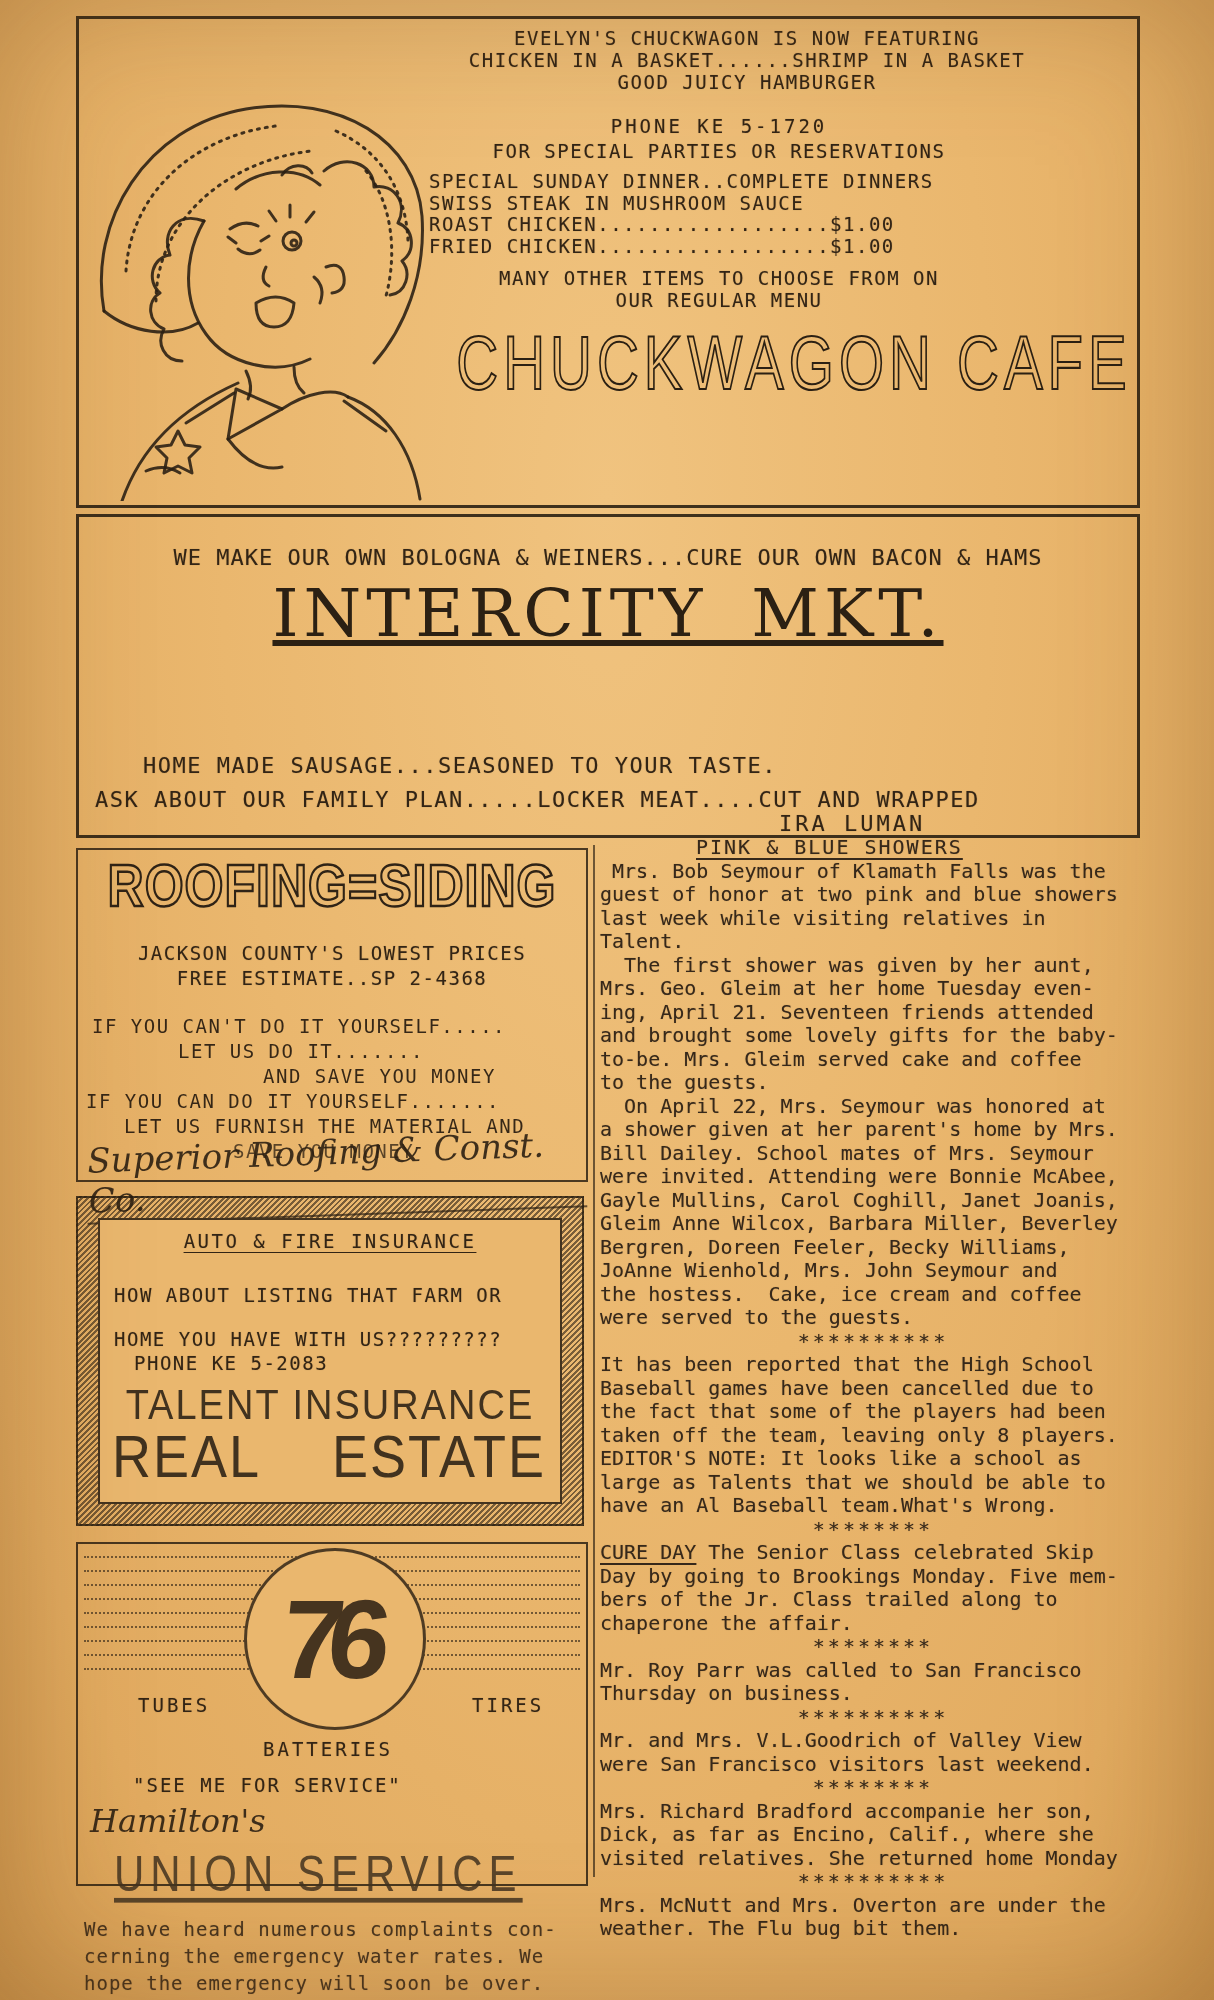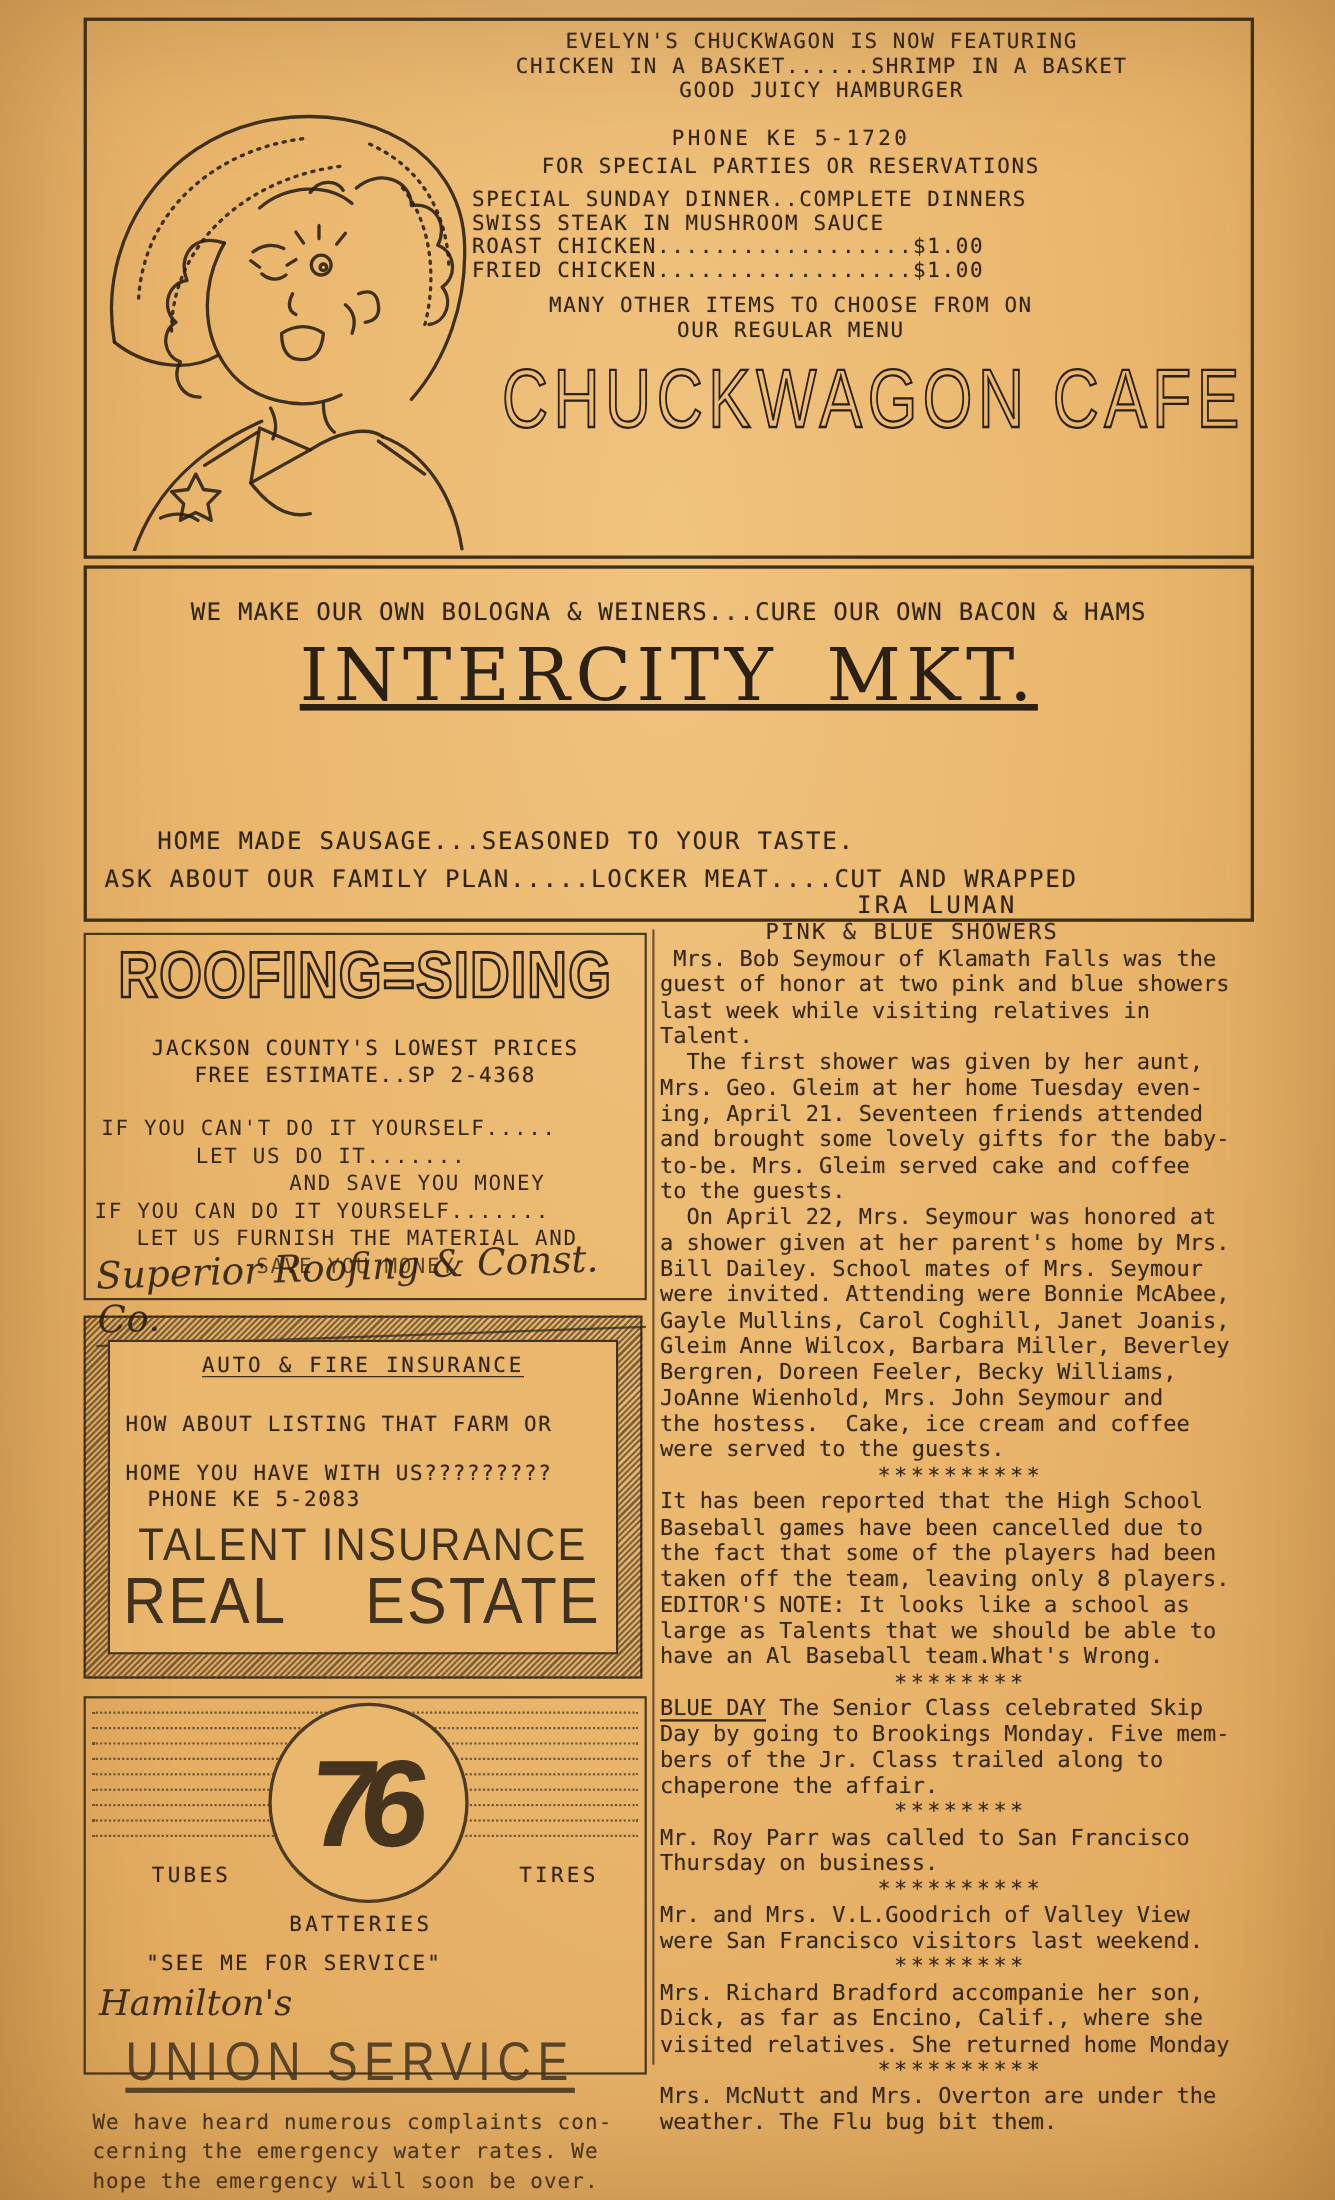--- a/index.html
+++ b/index.html
@@ -53,21 +53,21 @@
   .u76-line{position:absolute;left:6px;right:6px;border-top:2px dotted rgba(64,49,30,.7);}
   .u76-circle{position:absolute;border:3px solid rgba(50,38,22,.85);border-radius:50%;background:#eab76e;
     display:flex;align-items:center;justify-content:center;}
   .u76-num{font-family:"Liberation Sans",sans-serif;font-size:112px;font-weight:700;letter-spacing:-16px;
     transform:skewX(-6deg);color:#46341f;padding-right:14px;}
   .u76-title{font-family:"Liberation Sans",sans-serif;font-size:42px;font-weight:400;letter-spacing:6px;
     color:rgba(66,51,32,.85);transform:scaleY(1.18);transform-origin:top;text-decoration:underline;text-underline-offset:6px;}
   
   .news .nl{font-family:"DejaVu Sans Mono","Liberation Mono",monospace;font-size:20px;line-height:23.5px;
     white-space:pre;color:#36281a;text-shadow:0 0 1px rgba(54,40,26,.35);}
-  .news .nl.h{text-underline-offset:4px;padding-left:96px;letter-spacing:2px;}
+  .news .nl.h{text-decoration:underline;text-underline-offset:4px;padding-left:96px;letter-spacing:2px;}
   .news .nl.stars{text-align:center;letter-spacing:3px;}
   .news .nl .lead{text-decoration:underline;text-underline-offset:4px;}
   .note .adline{font-family:"DejaVu Sans Mono",monospace;font-size:19px;line-height:27px;letter-spacing:1px;
     color:rgba(52,38,24,.85);text-shadow:0 0 1px rgba(52,38,24,.3);white-space:pre;}
   .v-rule{position:absolute;width:2px;background:rgba(40,29,17,.65);}
   svg.illus path, svg.illus circle{stroke:rgba(40,30,18,.88);fill:none;stroke-width:3;stroke-linecap:round;stroke-linejoin:round;}
 </style>
 </head>
 <body>
 
@@ -210,21 +210,21 @@
       <div class="nl p">were served to the guests.</div>
       <div class="nl stars">**********</div>
       <div class="nl p">It has been reported that the High School</div>
       <div class="nl p">Baseball games have been cancelled due to</div>
       <div class="nl p">the fact that some of the players had been</div>
       <div class="nl p">taken off the team, leaving only 8 players.</div>
       <div class="nl p">EDITOR'S NOTE: It looks like a school as</div>
       <div class="nl p">large as Talents that we should be able to</div>
       <div class="nl p">have an Al Baseball team.What's Wrong.</div>
       <div class="nl stars">********</div>
-      <div class="nl lead"><span class="lead">BLUE DAY</span> The Senior Class celebrated Skip</div>
+      <div class="nl lead"><span class="lead">CURE DAY</span> The Senior Class celebrated Skip</div>
       <div class="nl p">Day by going to Brookings Monday. Five mem-</div>
       <div class="nl p">bers of the Jr. Class trailed along to</div>
       <div class="nl p">chaperone the affair.</div>
       <div class="nl stars">********</div>
       <div class="nl p">Mr. Roy Parr was called to San Francisco</div>
       <div class="nl p">Thursday on business.</div>
       <div class="nl stars">**********</div>
       <div class="nl p">Mr. and Mrs. V.L.Goodrich of Valley View</div>
       <div class="nl p">were San Francisco visitors last weekend.</div>
       <div class="nl stars">********</div>

